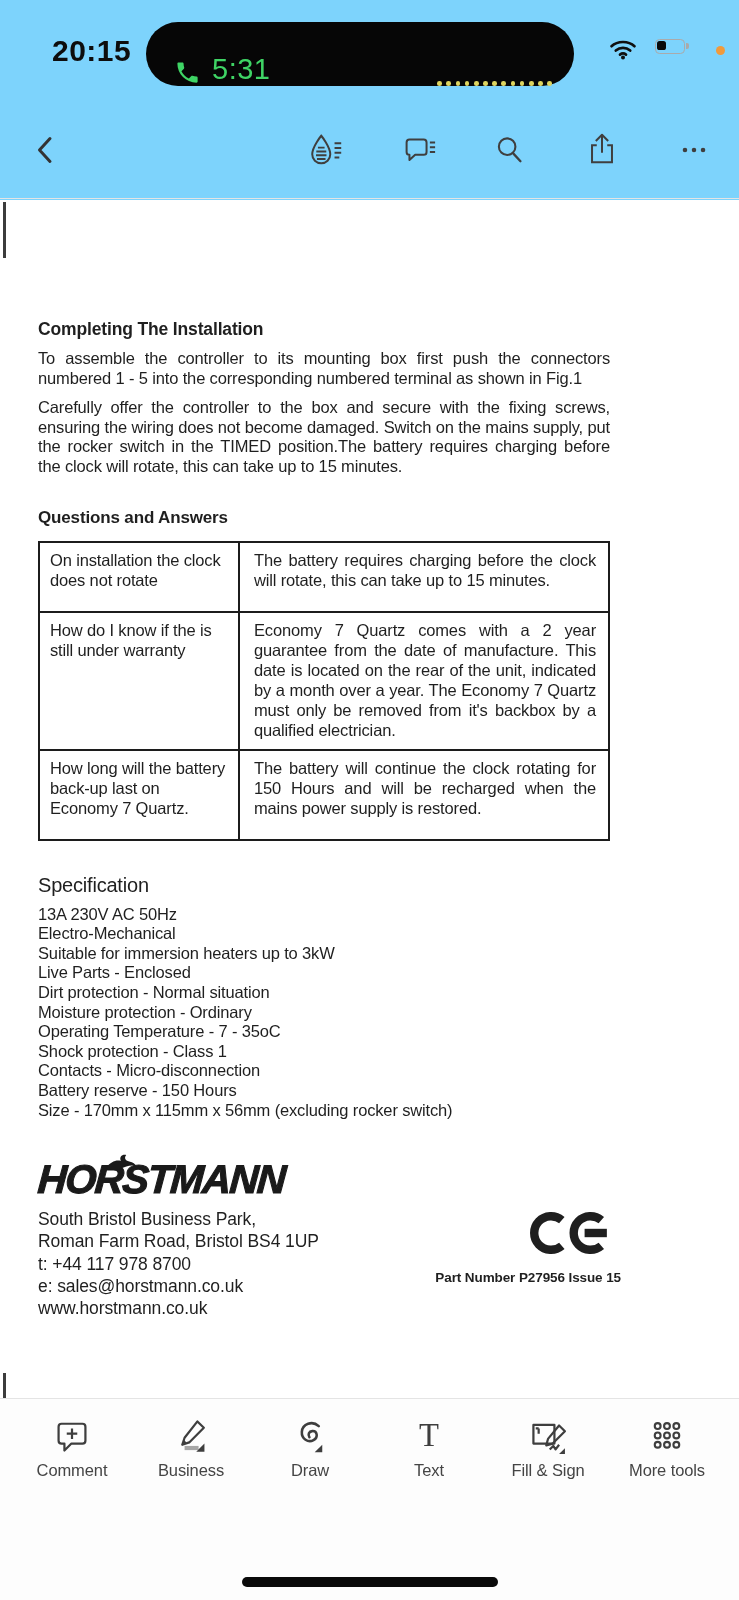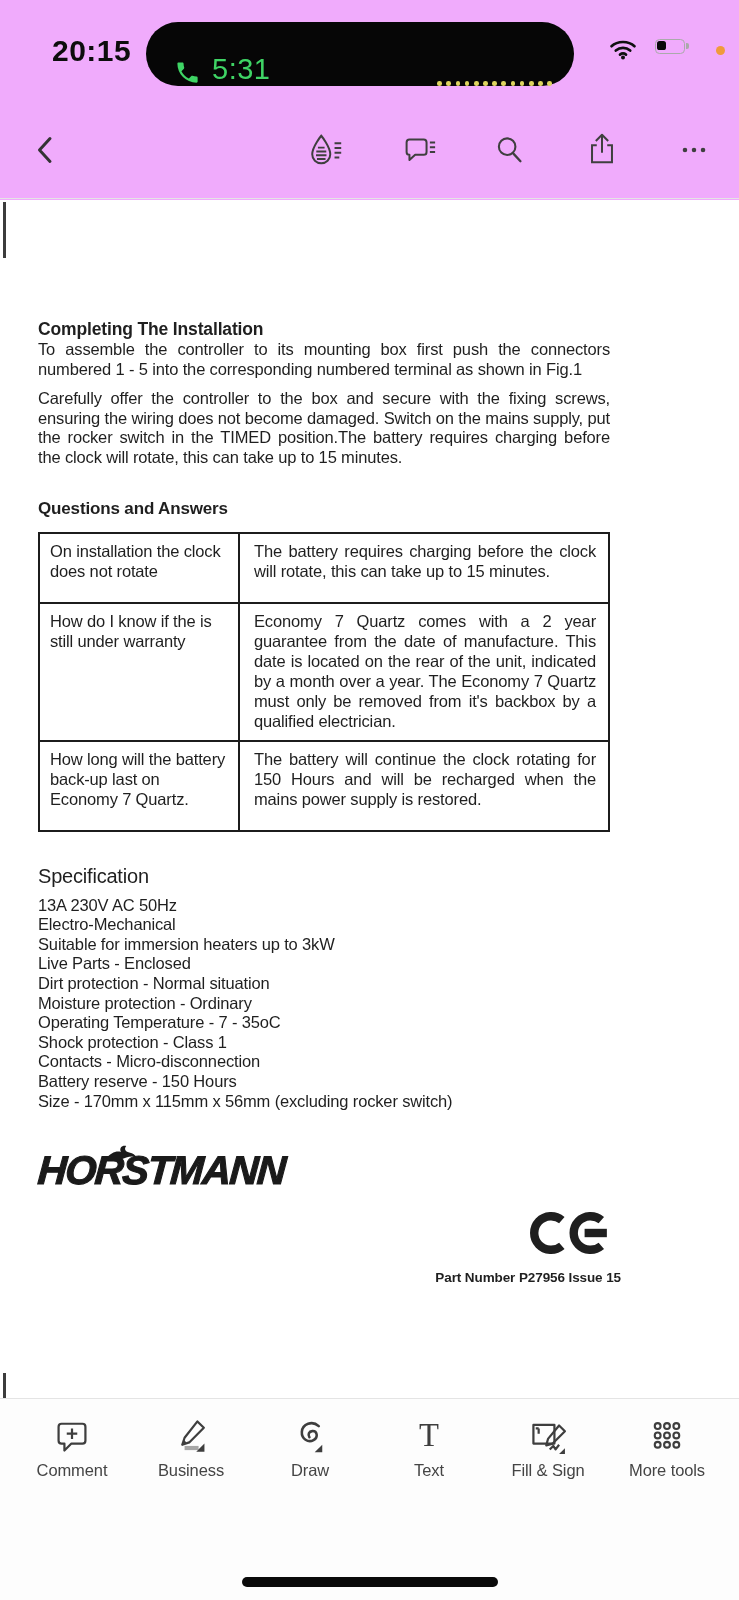--- a/index.html
+++ b/index.html
@@ -4,21 +4,21 @@
 <style>
   * { margin:0; padding:0; box-sizing:border-box; }
   html,body { width:739px; height:1600px; }
   body {
     font-family:"Liberation Sans", sans-serif;
     background:#ffffff; color:#1f1f1f;
     overflow:hidden; position:relative;
   }
 
   
-  .chrome-top { position:absolute; top:0; left:0; width:739px; height:200px; background:#f0abfc; }
+  .chrome-top { position:absolute; top:0; left:0; width:739px; height:200px; background:#7dd3fc; }
   .statusbar { position:relative; height:100px; }
   .time { position:absolute; left:52px; top:34px; font-size:30px; font-weight:700; letter-spacing:.5px; color:#0d0d0d; }
   .island {
     position:absolute; left:146px; top:22px; width:428px; height:64px;
     background:#060606; border-radius:32px; display:flex; align-items:flex-end; padding:0 22px;
   }
   .phone-icon { width:27px; height:27px; flex:0 0 auto; margin-left:6px; }
   .call-duration { color:#3fd465; font-size:29px; font-weight:500; margin-left:11px; letter-spacing:.5px; }
   .wave-dots { margin-left:auto; display:flex; gap:4.6px; align-items:center; }
   .wave-dots i { width:4.6px; height:4.6px; border-radius:50%; background:#ddd45f; }
@@ -38,21 +38,21 @@
   svg.stroke-ic { stroke:#3f3f3f; fill:none; stroke-width:2.1; }
 
   
   .page { position:absolute; top:200px; left:0; width:647px; height:1198px; background:#ffffff;
           padding:0 37px 0 38px; font-size:16.5px; line-height:19.6px; letter-spacing:-.15px; }
   .edge-tick { position:absolute; left:3px; width:2.6px; background:#3c3c3c; }
   .tick-top { top:2px; height:56px; }
   .tick-bottom { top:1173px; height:32px; }
 
   .h-install { margin-top:118px; font-size:17.5px; font-weight:700; line-height:22px; }
-  .para { text-align:justify; }
+  .para { margin-top:9px; text-align:justify; }
   .para + .para { margin-top:10px; }
 
   .h-qa { margin-top:30px; text-align:left; font-size:17px; font-weight:700; line-height:22px; }
 
   table.qa { margin-top:12px; width:100%; border-collapse:collapse; }
   table.qa td { border:2px solid #1c1c1c; vertical-align:top; font-size:16.5px; line-height:20px; }
   td.qcell { width:200px; padding:7px 8px 21px 10px; }
   td.acell { padding:7px 12px 9px 14px; text-align:justify; }
 
   .h-spec { margin-top:32px; font-size:20px; font-weight:400; line-height:24px; letter-spacing:-.2px; }
@@ -196,20 +196,27 @@
     <div>Size - 170mm x 115mm x 56mm (excluding rocker switch)</div>
   </div>
 
   <div class="logo">
     <svg class="bird" viewBox="0 0 33 22">
       <path fill="#1a1a1a" d="M1 14 C5 8 11 5.5 15.5 7 C13.5 3 16 .2 20.5 1 C18.5 3.5 19.5 6.5 24 7.5 C28 8.4 30 10 31 12 C25 10.5 21 12.5 16 14.5 C10.5 16.7 5 16.2 1 14 Z"></path>
     </svg>
     <span>HORSTMANN</span>
   </div>
 
+  <div class="address">
+    <div>South Bristol Business Park,</div>
+    <div>Roman Farm Road, Bristol BS4 1UP</div>
+    <div>t: +44 117 978 8700</div>
+    <div>e: sales@horstmann.co.uk</div>
+    <div>www.horstmann.co.uk</div>
+  </div>
 
   <svg class="ce" viewBox="0 0 100 64">
     <g stroke="#1f1f1f" stroke-width="10" fill="none">
       <path d="M37.9 16.7 A20 20 0 1 0 37.9 47.3"></path>
       <path d="M84.9 16.7 A20 20 0 1 0 84.9 47.3"></path>
       <path d="M65 32 H91.5"></path>
     </g>
   </svg>
   <div class="partnum">Part Number P27956 Issue 15</div>
 </div>

